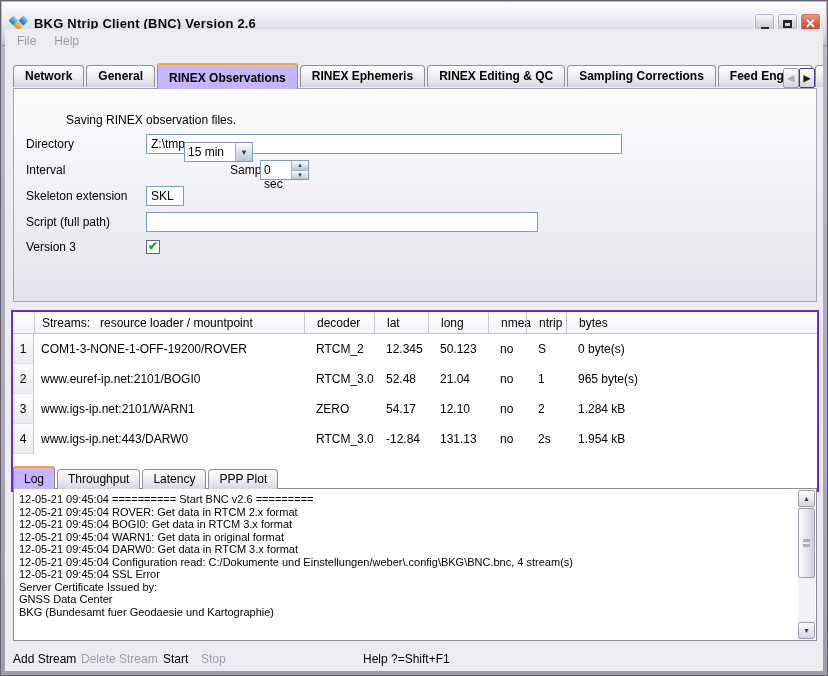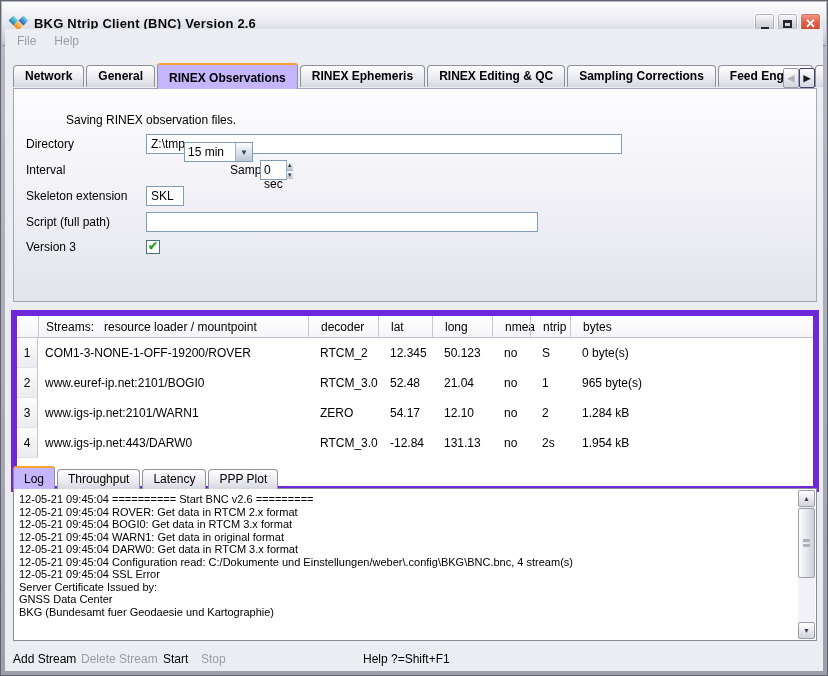--- a/index.html
+++ b/index.html
@@ -89,21 +89,21 @@
   }
   .spin .sbtn:first-child{border-bottom:1px solid #9ab4cd;}
   .checkbox{
     position:absolute;width:14px;height:14px;border:1px solid #46707a;background:#fff;
     display:flex;align-items:center;justify-content:center;
   }
   .checkbox.checked::after{content:"✔";color:#1fa31f;font-size:12px;font-weight:bold;margin-top:-2px;}
   
   .stable{
     position:absolute;left:6px;top:281px;width:808px;height:182px;
-    background:#fff;border:6px solid #6d28d9;overflow:hidden;
+    background:#fff;border:2px solid #6d28d9;overflow:hidden;
   }
   .trow{display:grid;grid-template-columns:21px 270px 70px 54px 60px 38px 40px 1fr;}
   .thead{height:22px;border-bottom:1px solid #c2c2cd;background:linear-gradient(#ffffff,#f4f4f8);}
   .thead .hc{
     font-size:12px;color:#000;display:flex;align-items:center;padding-left:12px;
     border-left:1px solid #c6c6d1;white-space:pre;
   }
   .thead .hc.first{border-left:none;}
   .thead .hc.mp{padding-left:7px;}
   .tbody-row{height:30px;}
@@ -195,21 +195,21 @@
 
       <div class="flabel" style="top:45px;">Directory</div>
       <div class="tinput" style="left:132px;top:45px;width:476px;">Z:\tmp</div>
 
       <div class="flabel" style="top:71px;">Interval</div>
       <div class="combo" style="left:132px;top:53px;width:69px;margin-left:38px;">
         <div class="cval">15 min</div>
         <div class="cbtn">▼</div>
       </div>
       <div class="flabel" style="left:216px;top:71px;">Sampling</div>
-      <div class="spin" style="left:246px;top:71px;width:27px;">
+      <div class="spin" style="left:246px;top:71px;width:49px;">
         <div class="sval">0 sec</div>
         <div class="sbtns">
           <div class="sbtn">▲</div>
           <div class="sbtn">▼</div>
         </div>
       </div>
 
       <div class="flabel" style="top:97px;">Skeleton extension</div>
       <div class="tinput" style="left:132px;top:97px;width:38px;">SKL</div>
 

